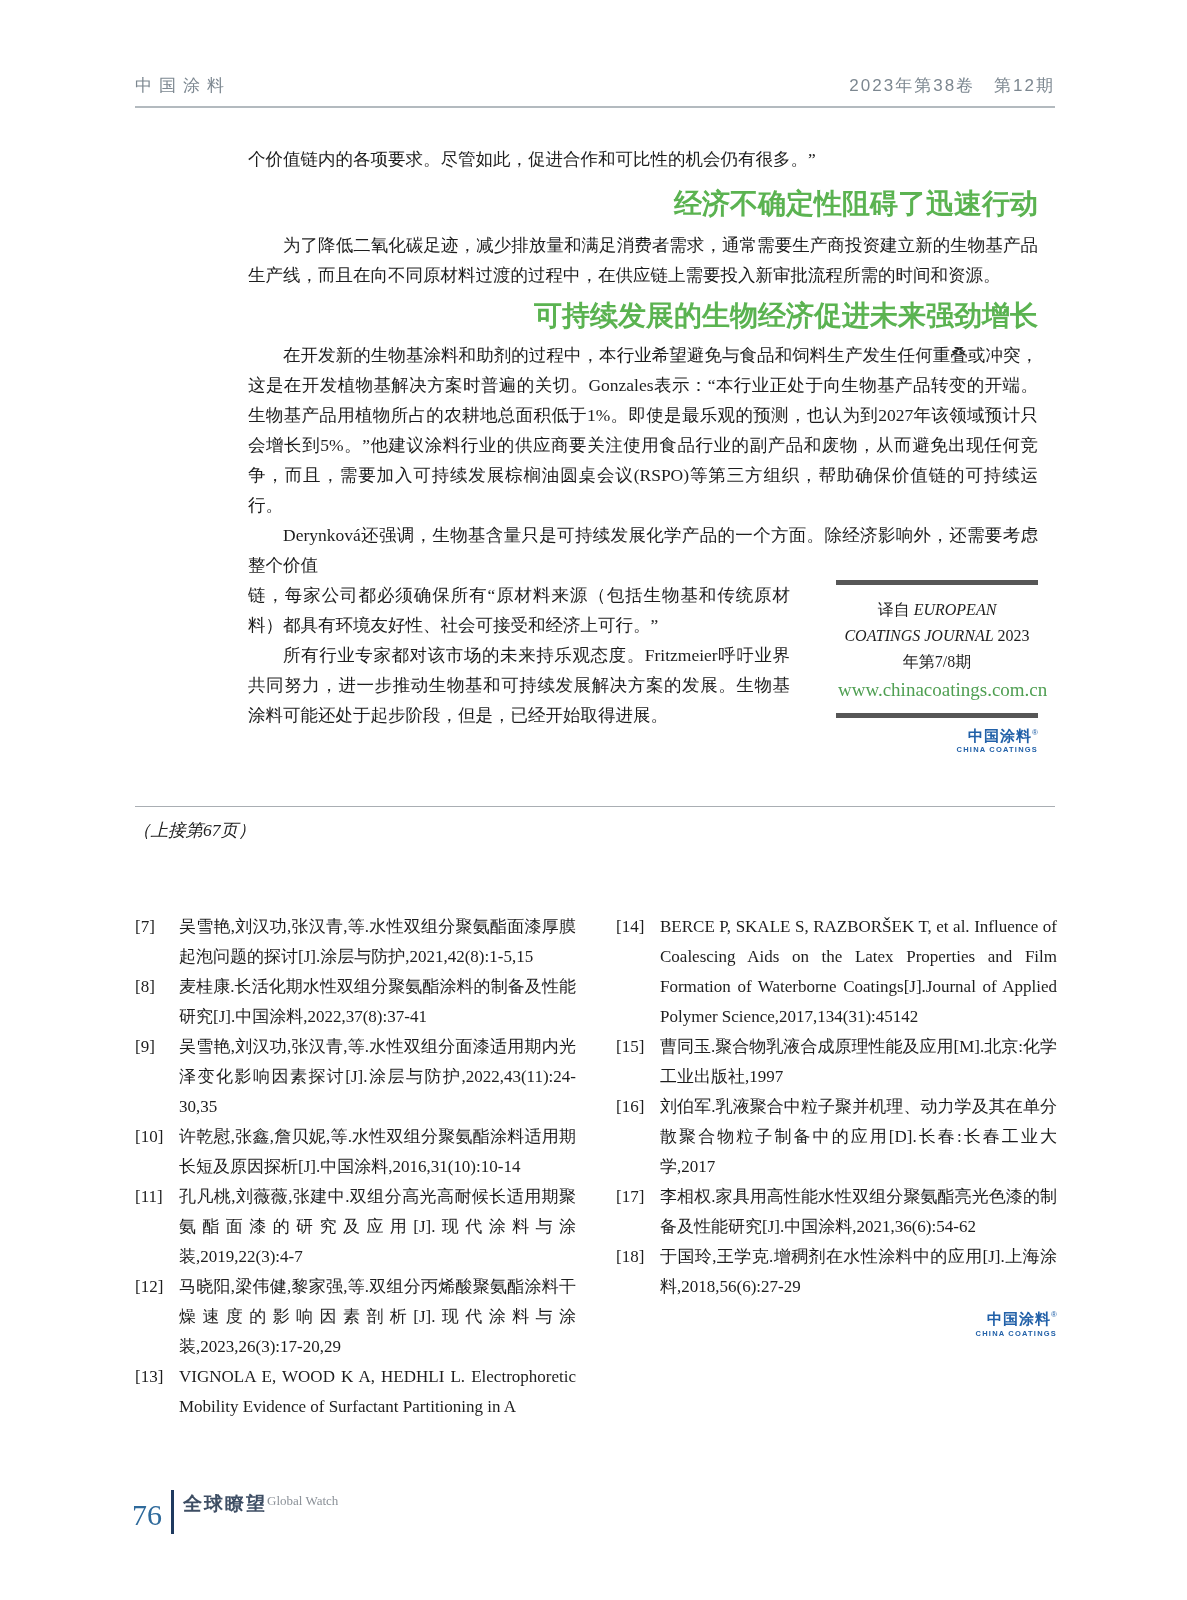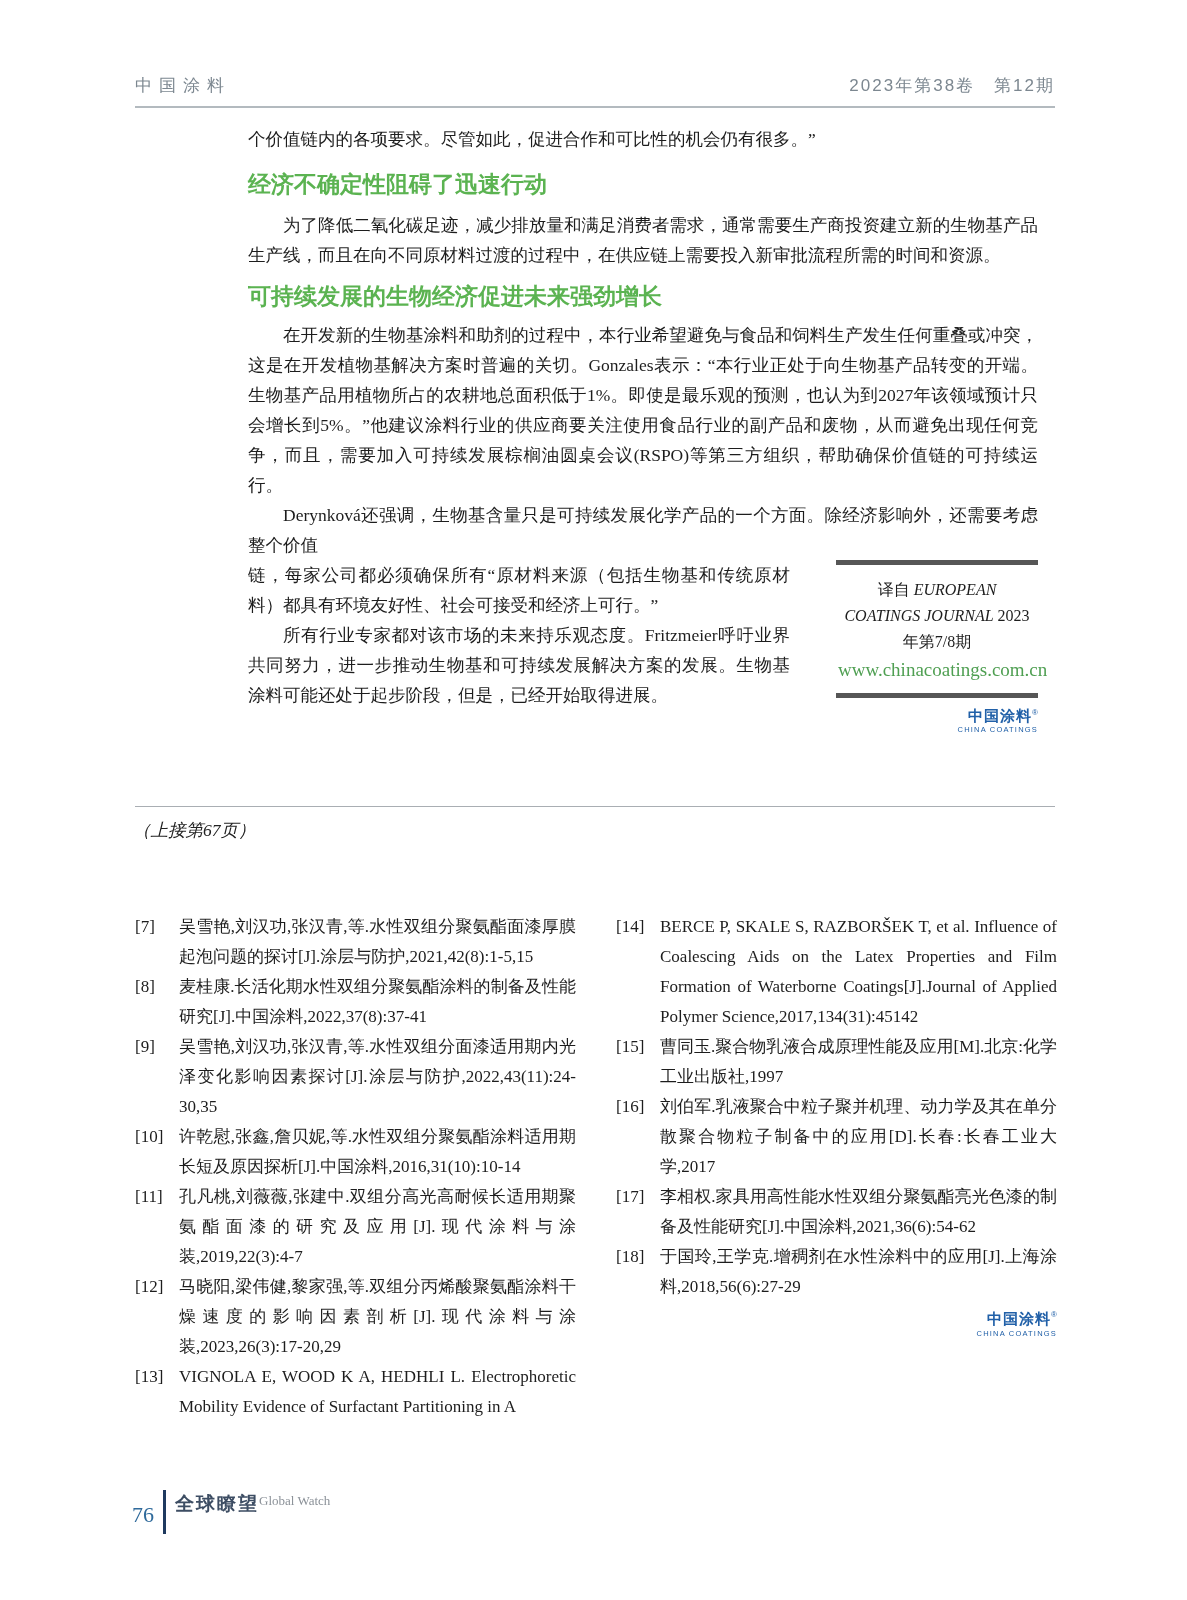--- a/index.html
+++ b/index.html
@@ -7,60 +7,60 @@
         font-family:"Liberation Serif","DejaVu Serif",serif;color:#1d1d1d;overflow:hidden;}
 
   
   .header{position:absolute;left:135px;top:74px;width:920px;display:flex;justify-content:space-between;
           align-items:flex-end;padding-bottom:9px;border-bottom:2px solid #b3babf;
           font-family:"Liberation Sans","DejaVu Sans",sans-serif;color:#7c8790;font-size:17px;}
   .journal-name{letter-spacing:7px;}
   .issue-info{letter-spacing:2px;}
 
   
-  .article{position:absolute;left:248px;top:124px;width:790px;font-size:17.5px;line-height:30px;
+  .article{position:absolute;left:248px;top:144px;width:790px;font-size:17.5px;line-height:30px;
            text-align:justify;}
   .article p{margin:0;}
   .indent{text-indent:2em;}
   .sec-heading{font-family:"Liberation Sans","DejaVu Sans",sans-serif;font-weight:700;color:#5bb351;
-               font-size:23px;line-height:28px;text-align:left;}
+               font-size:28px;line-height:28px;text-align:right;}
   .sec-heading.first{margin:16px 0 12px;}
   .sec-heading.second{margin:12px 0 10px;}
 
   
   .wrap-zone::after{content:"";display:block;clear:both;}
   .attr-box{float:right;width:202px;margin-left:46px;margin-bottom:6px;text-align:center;
             font-size:16px;line-height:26px;}
   .attr-bar{height:5px;background:#565656;}
   .attr-text{padding:12px 2px 0;}
   .attr-journal{font-style:italic;margin-top:28px;}
   .attr-url{display:block;color:#4f9f52;font-size:19px;padding:2px 0 10px;text-decoration:none;}
 
   .logo-block{text-align:right;margin-top:9px;color:#2160a8;
               font-family:"Liberation Sans","DejaVu Sans",sans-serif;line-height:1.1;}
   .logo-text{font-weight:700;font-size:15px;letter-spacing:1px;}
   .logo-mark{font-size:8px;vertical-align:super;}
-  .logo-sub{font-size:7.5px;font-weight:400;letter-spacing:1.2px;margin-top:1px;}
+  .logo-sub{font-size:7.5px;font-weight:700;letter-spacing:1.2px;margin-top:1px;}
 
   
   .divider{position:absolute;left:135px;top:806px;width:920px;border-top:1px solid #a9aeb3;}
   .cont-note{position:absolute;left:133px;top:818px;font-size:17.5px;font-style:italic;color:#222;}
 
   
   .refs{position:absolute;left:135px;top:912px;width:922px;display:flex;gap:40px;
         font-size:17px;line-height:30px;}
   .ref-col{width:441px;}
   .ref-item{display:flex;}
   .ref-label{width:44px;flex:none;}
   .ref-text{flex:1;text-align:justify;}
   .refs-logo{margin-top:8px;}
 
   
   .footer{position:absolute;left:132px;top:1490px;display:flex;}
-  .page-num{color:#2f6a9b;font-size:22px;line-height:22px;margin-top:14px;margin-right:9px;}
+  .page-num{color:#2f6a9b;font-size:30px;line-height:22px;margin-top:14px;margin-right:9px;}
   .footer-bar{width:3px;background:#1f3a5f;height:44px;margin-right:9px;}
   .footer-titles{display:flex;flex-direction:row;justify-content:space-between;padding-top:2px;}
   .footer-title{font-family:"Liberation Sans","DejaVu Sans",sans-serif;font-weight:700;
                 font-size:19px;color:#3d4d63;letter-spacing:2px;line-height:24px;}
   .footer-sub{font-size:13px;color:#8b9198;line-height:17px;}
 </style>
 </head>
 <body>
 
 <div class="page">

